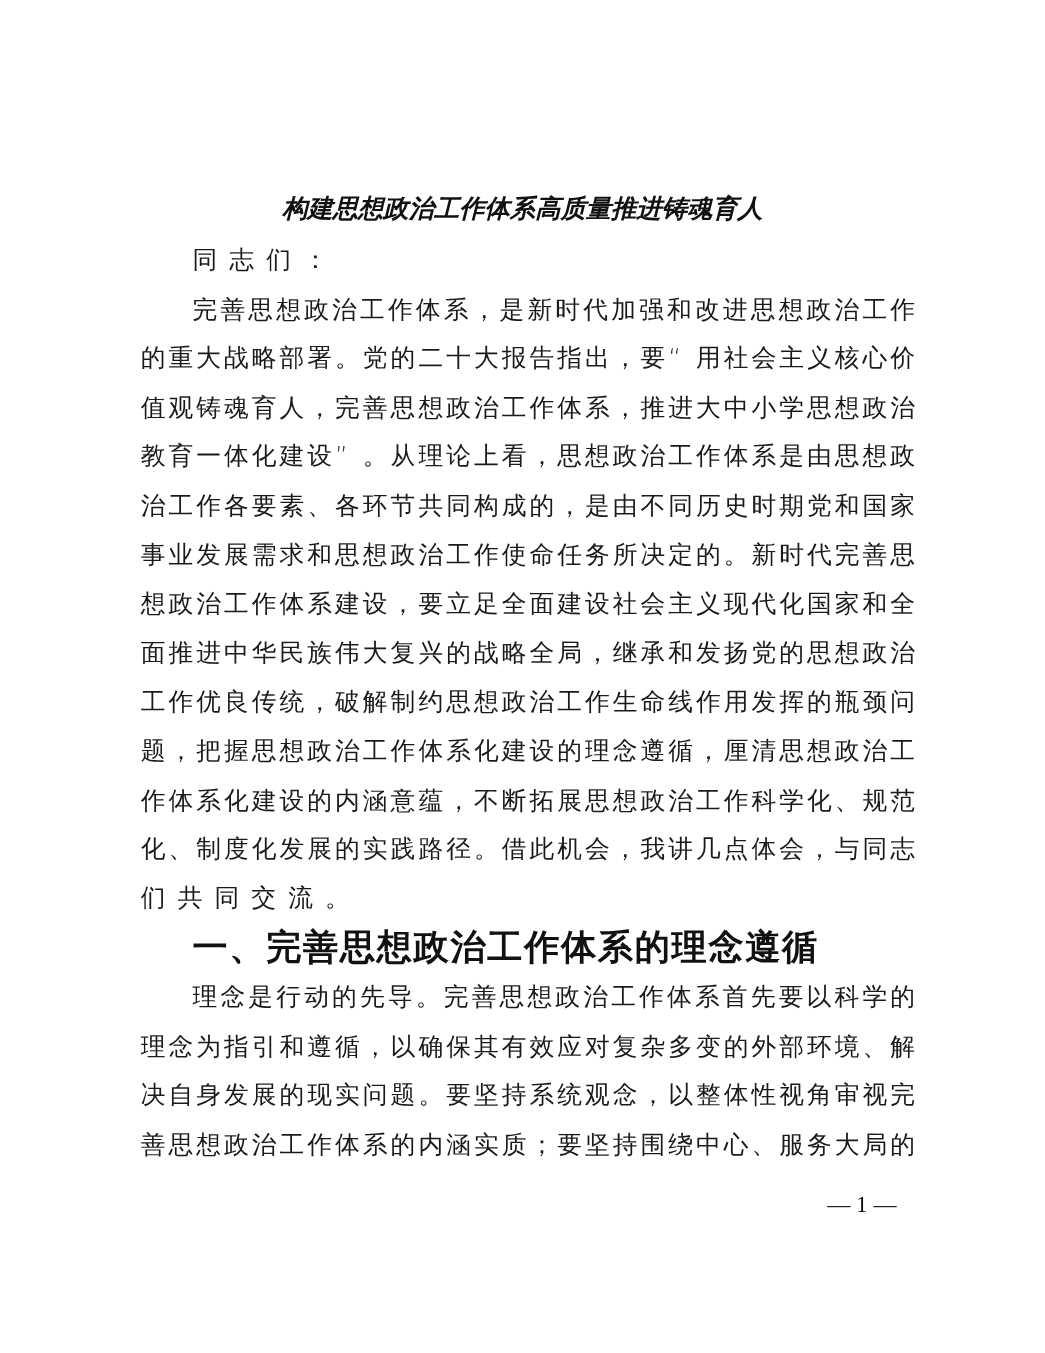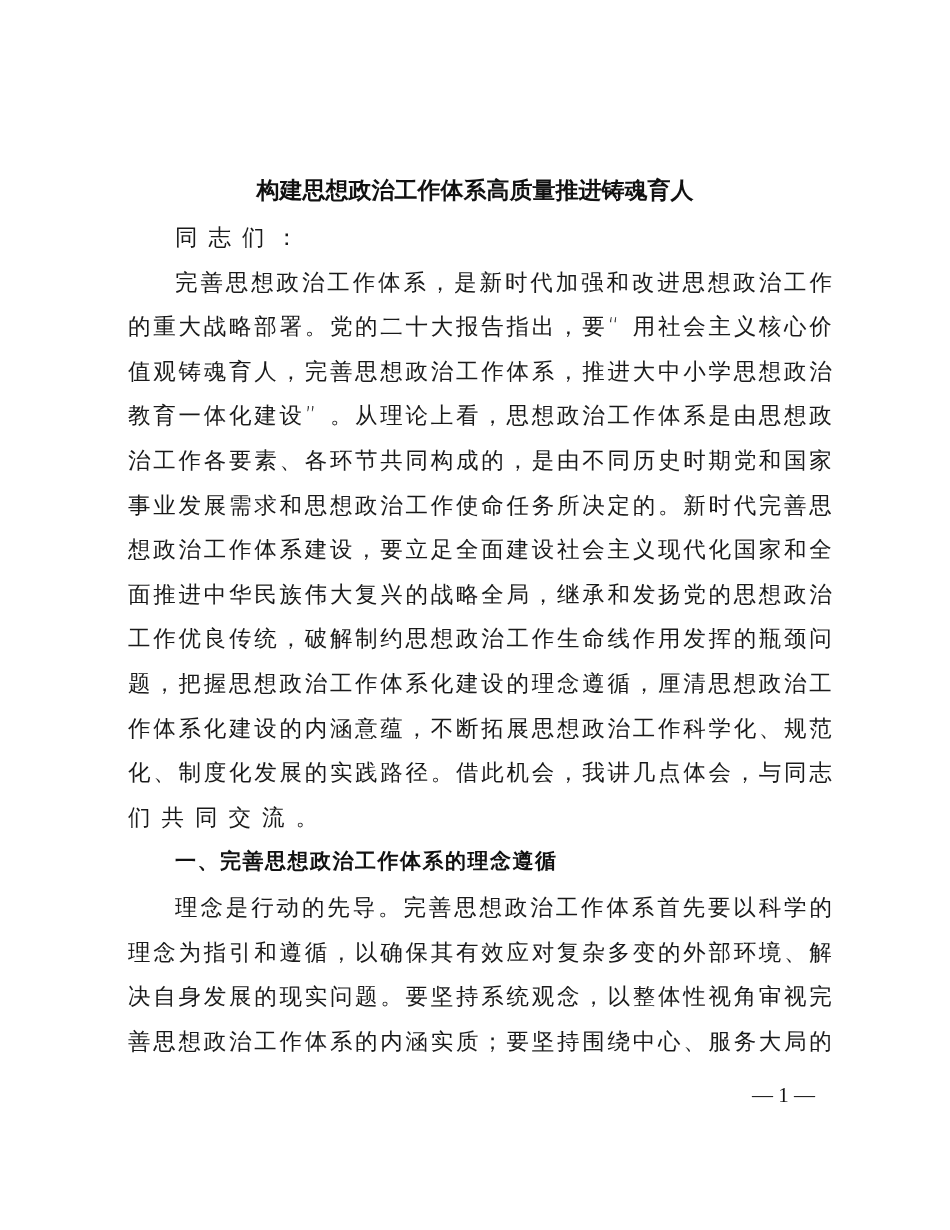--- a/index.html
+++ b/index.html
@@ -1,37 +1,37 @@
 <!DOCTYPE html>
 <html><head>
 <meta charset="utf-8">
 <style>
   html, body { margin: 0; padding: 0; background: #ffffff; }
   body { width: 950px; height: 1230px; position: relative; overflow: hidden; color: #111111; }
   .page { position: absolute; left: 0; top: 0; width: 950px; height: 1230px; background: #ffffff; }
   .title {
     position: absolute; left: 0; width: 950px; top: 172px; text-align: center;
     font-family: "DejaVu Serif", "Liberation Serif", serif; font-weight: bold;
-    font-size: 23px; line-height: 36px; letter-spacing: 0px; color: #111;
+    font-size: 23px; line-height: 36px; letter-spacing: 0px; color: #111; font-style: italic;
   }
   .line {
     position: absolute; left: 128px; width: 704px; height: 36px;
     font-family: "DejaVu Sans", "Liberation Sans", sans-serif; font-weight: 300;
     font-size: 22.5px; line-height: 36px; color: #1a1a1a;
     text-align: justify; text-align-last: justify; white-space: nowrap;
     display: flex; justify-content: space-between;
   }
   .line span.ch { display: inline-block; width: 22.5px; text-align: center; }
   .line.short { justify-content: flex-start; }
   .line.short span.ch { margin-right: 11px; }
   .line.indent { left: 175px; width: 657px; }
   .heading {
     position: absolute; left: 175px; height: 36px;
     font-family: "DejaVu Sans", "Liberation Sans", sans-serif; font-weight: bold;
-    font-size: 21px; line-height: 36px; color: #111; letter-spacing: 1.5px;
+    font-size: 32px; line-height: 36px; color: #111; letter-spacing: 1.5px;
   }
   .footer {
     position: absolute; left: 752px; top: 1080px; height: 30px;
     font-family: "Liberation Serif", "DejaVu Serif", serif; font-size: 21px;
     line-height: 30px; color: #111; white-space: nowrap;
   }
 </style>
 </head>
 <body>
 

